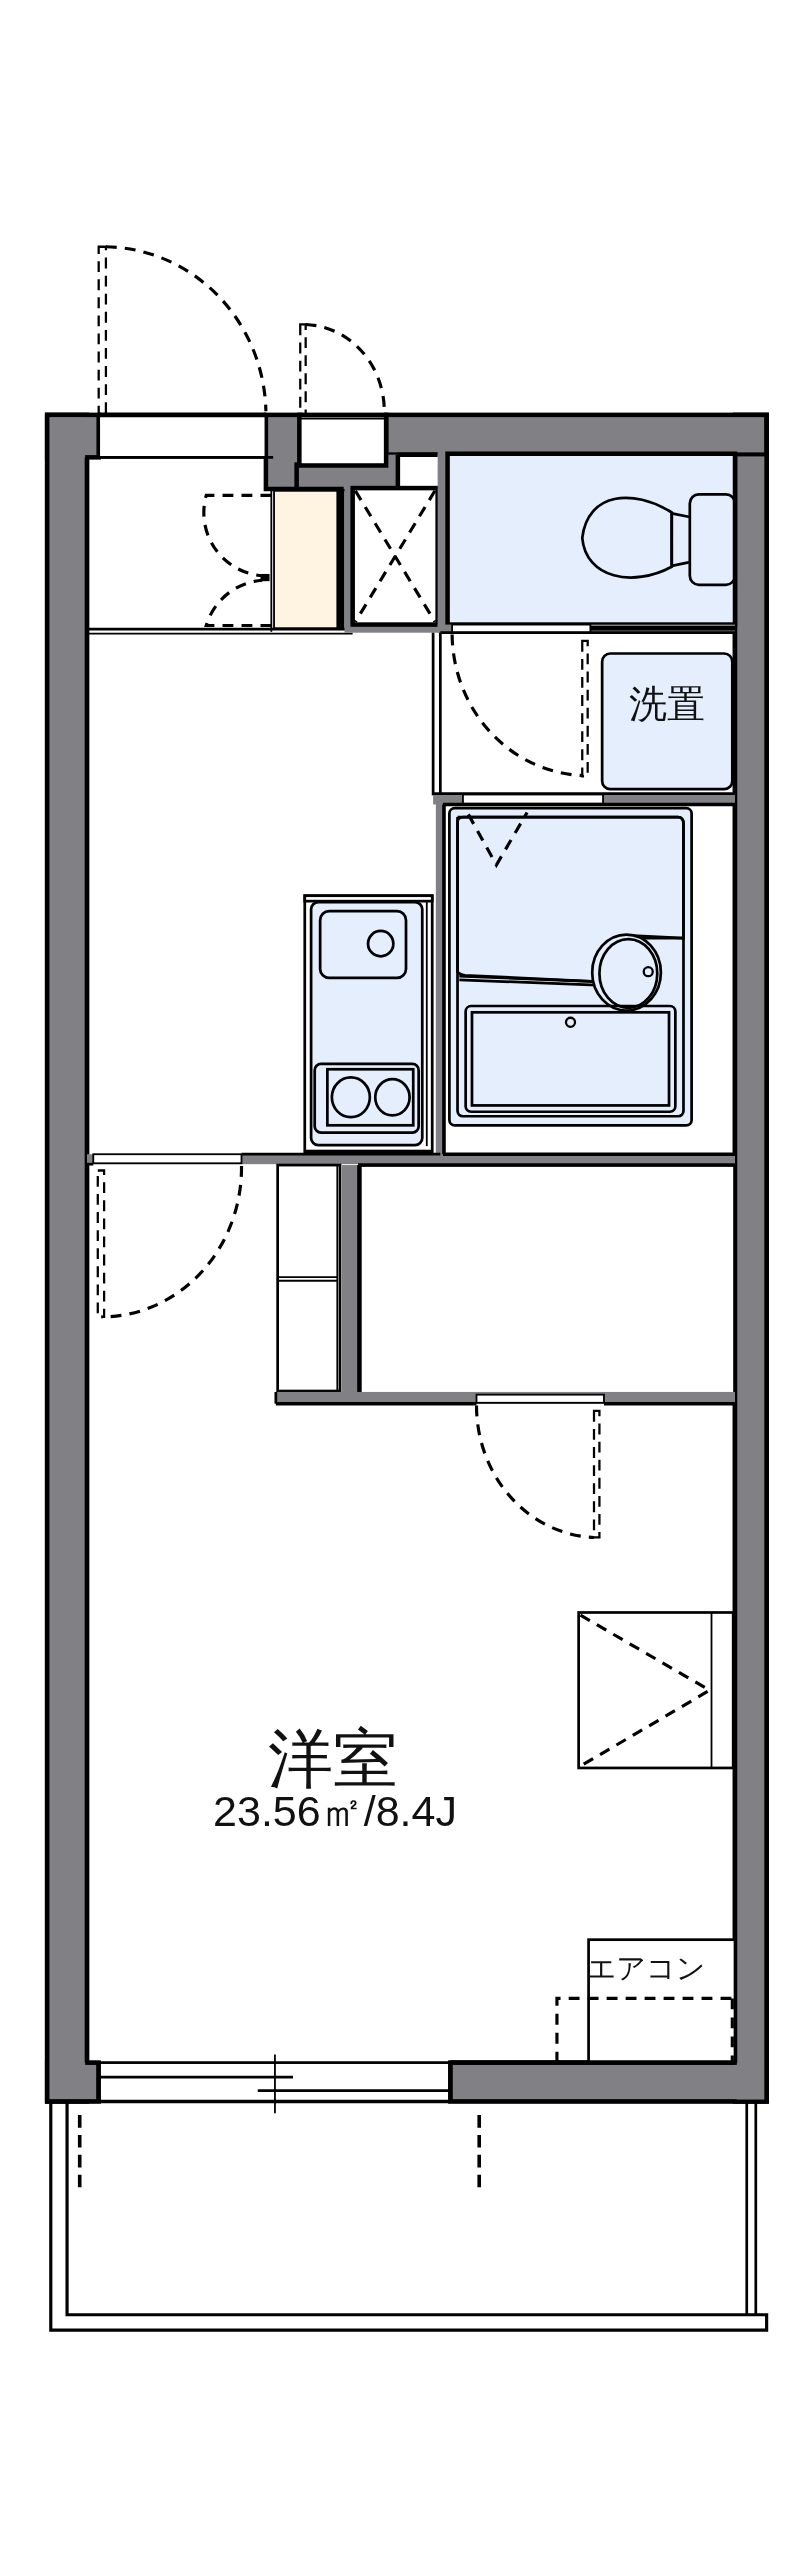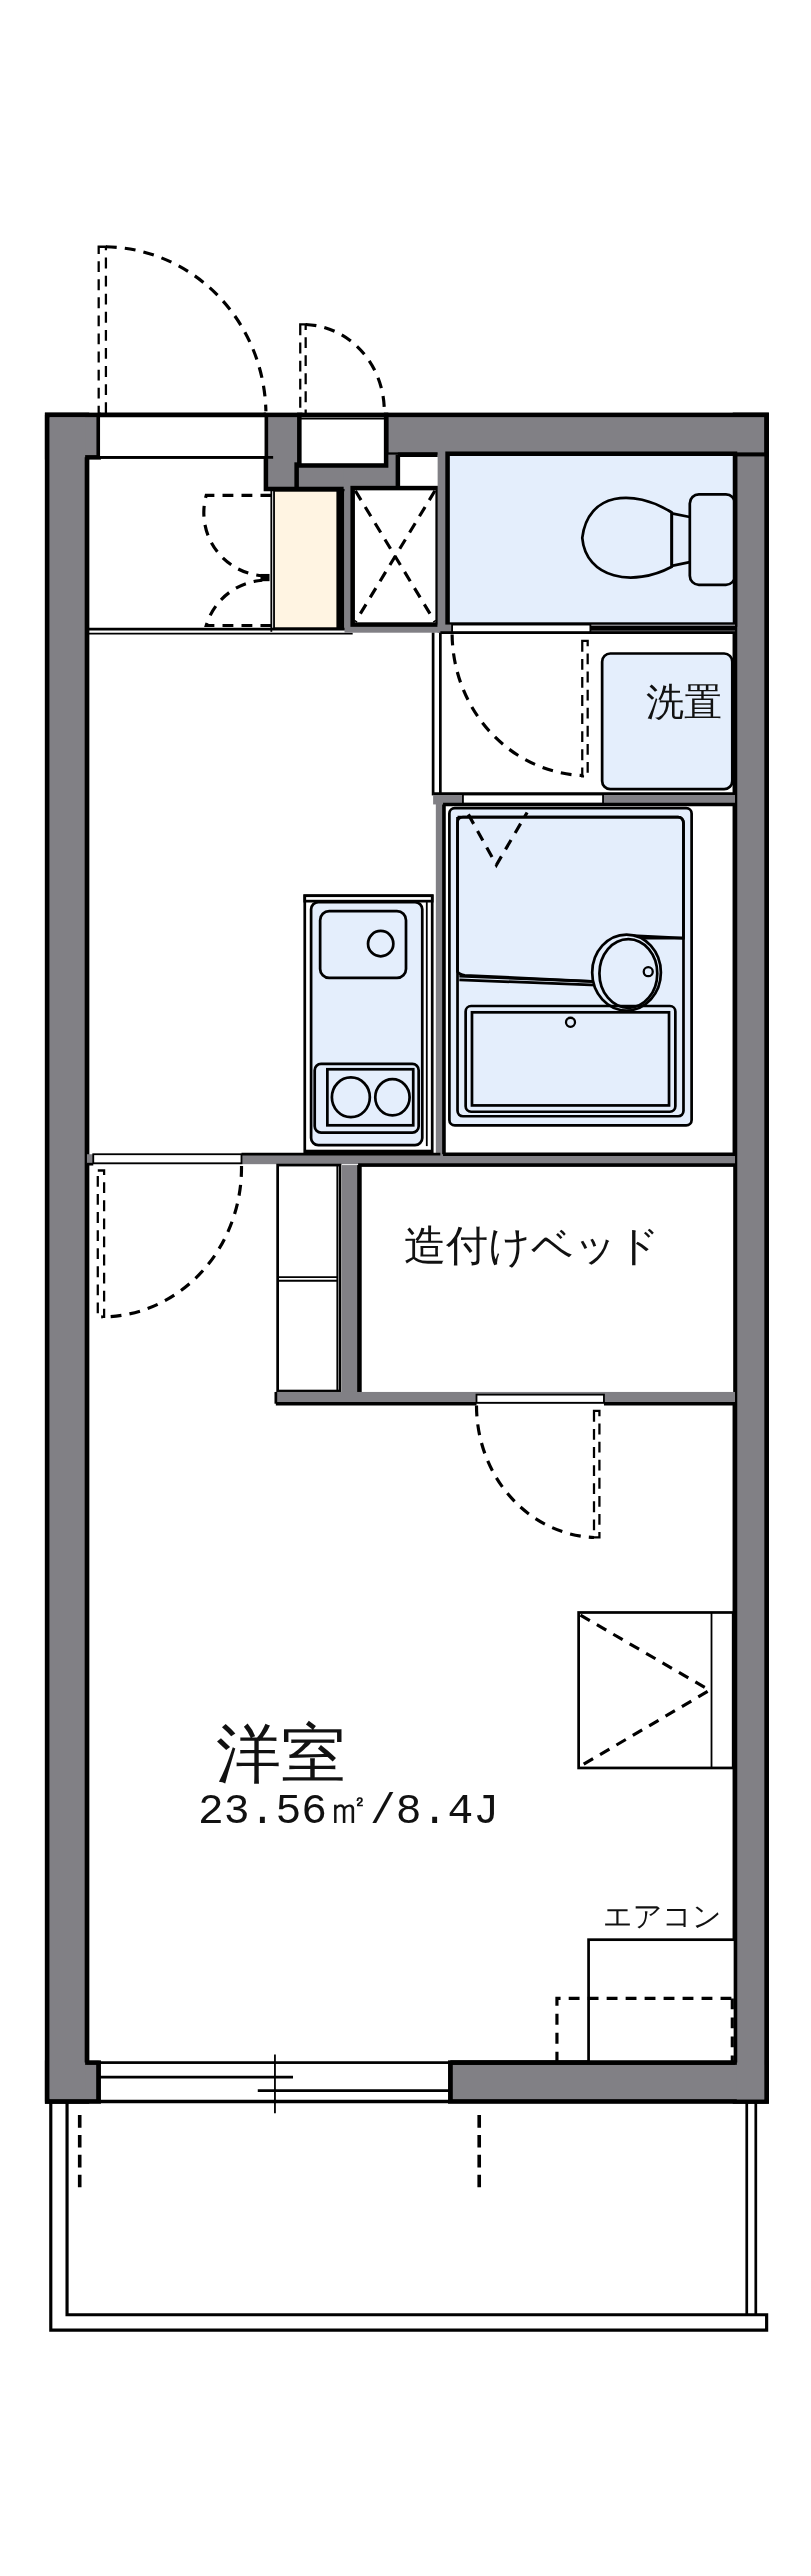--- a/index.html
+++ b/index.html
@@ -1,23 +1,23 @@
 <!DOCTYPE html>
 <html style="font-size:14.5px"><head>
 <meta charset="utf-8">
 <style>
   html, body { margin: 0; padding: 0; background: #ffffff; }
   body { width: 812px; height: 2576px; position: relative; overflow: hidden; font-family: "DejaVu Sans", sans-serif; }
   #plan { position: absolute; left: 0; top: 0; width: 812px; height: 2576px; }
-  .label { position: absolute; color: #111; white-space: nowrap; text-align: left; font-family: Liberation Mono, monospace; margin-left: 44px; }
+  .label { position: absolute; color: #111; white-space: nowrap; text-align: center; font-family: Liberation Sans, sans-serif; }
   .lbl-washer { left: 602px; top: 682px; width: 130px; font-size: 38px; line-height: 45px; }
   .lbl-bed { left: 360px; top: 1220px; width: 375px; font-size: 42px; line-height: 58px; }
   .lbl-room { left: 172px; top: 1721px; width: 322px; font-size: 65px; line-height: 76px; }
   .lbl-area { left: 154px; top: 1786px; width: 362px; font-size: 43px; line-height: 51px; }
-  .lbl-aircon { left: 559px; top: 1900px; width: 174px; font-size: 29px; line-height: 38px; }
+  .lbl-aircon { left: 559px; top: 1949px; width: 174px; font-size: 29px; line-height: 38px; }
   .wall { fill: #818085; stroke: #000; stroke-width: 5; }
   .thin { fill: none; stroke: #000; stroke-width: 3; }
   .dash { fill: none; stroke: #000; stroke-width: 3.5; stroke-dasharray: 12 9; }
   .blue { fill: #e4eefc; }
 </style>
 </head>
 <body>
 
 <svg id="plan" viewBox="0 0 898 2850" xmlns="http://www.w3.org/2000/svg">
 
@@ -227,20 +227,19 @@
     <line x1="826" y1="2325" x2="826" y2="2561" stroke="#000" stroke-width="3"></line>
     <line x1="836" y1="2325" x2="836" y2="2561" stroke="#000" stroke-width="3"></line>
     <line x1="88" y1="2340" x2="88" y2="2425" stroke="#000" stroke-width="4" stroke-dasharray="14 8"></line>
     <line x1="530" y1="2340" x2="530" y2="2425" stroke="#000" stroke-width="4" stroke-dasharray="14 8"></line>
   </g>
 </svg>
 
 <div class="label lbl-washer">洗置</div>
 
 <div class="label lbl-bed">
-  <div>造付けベッド</div>
 </div>
 
 <div class="label lbl-room">洋室</div>
 <div class="label lbl-area">23.56㎡/8.4J</div>
 
 <div class="label lbl-aircon">エアコン</div>
 
 
 </body></html>

